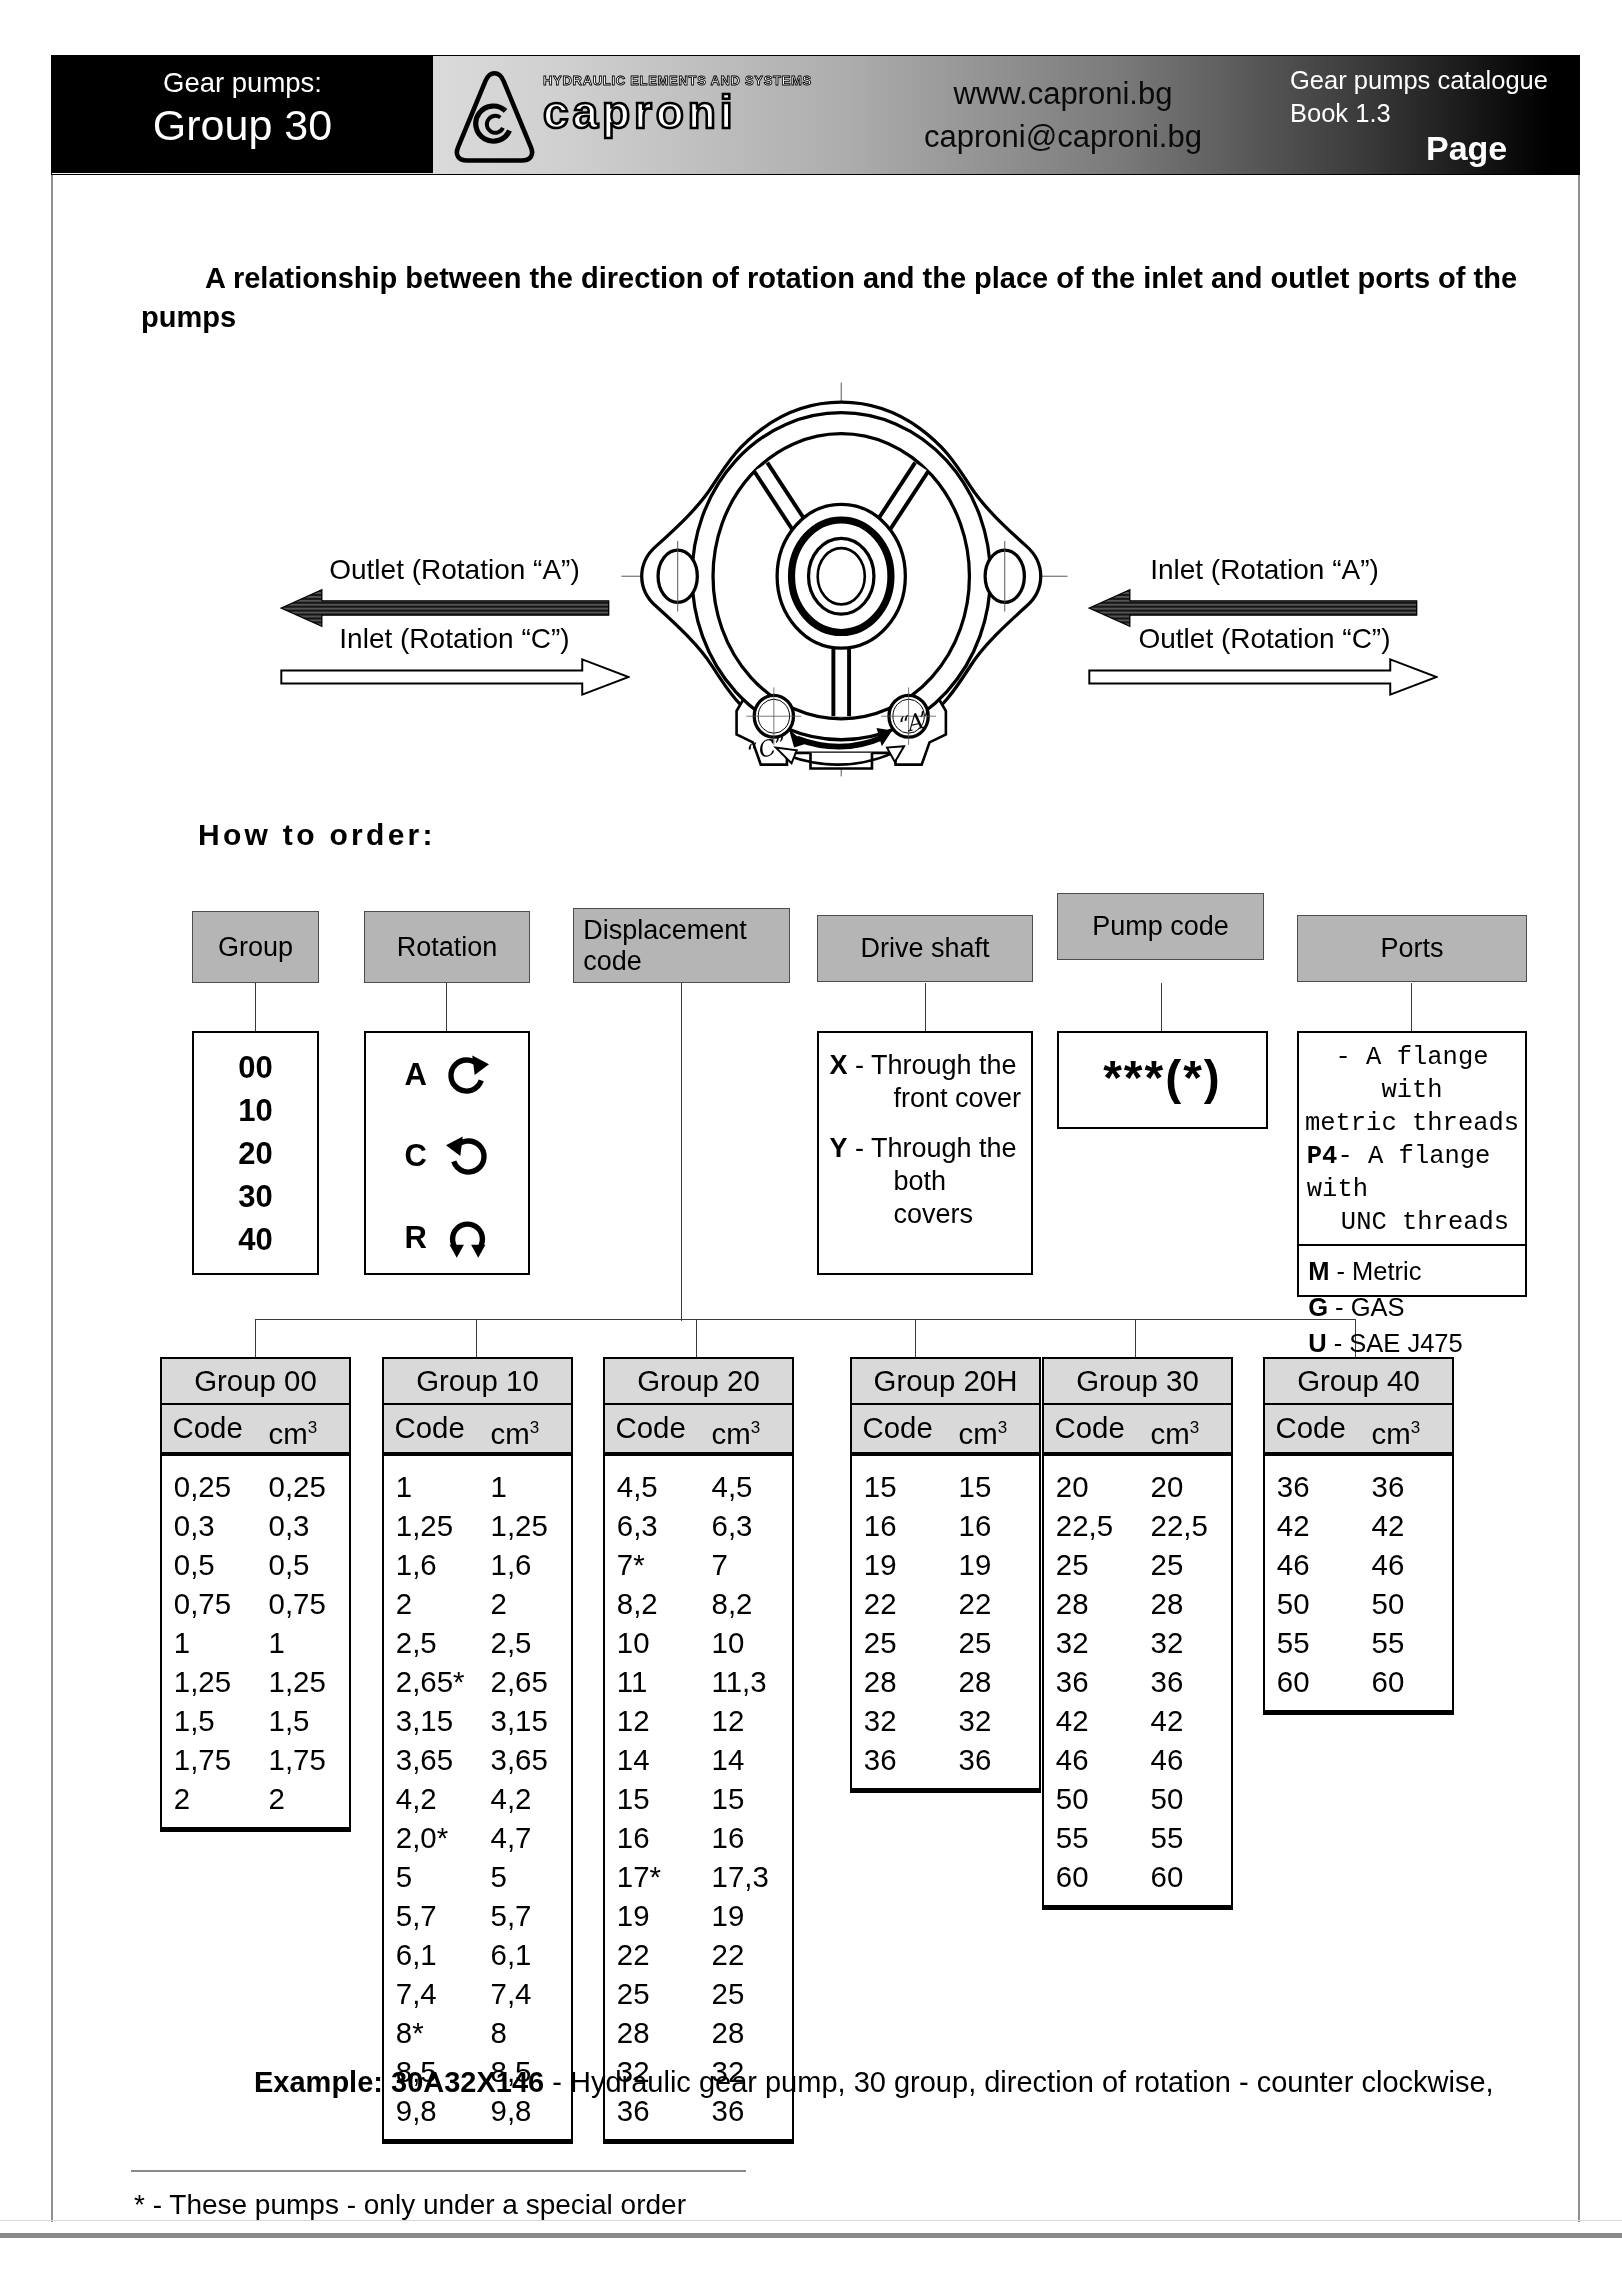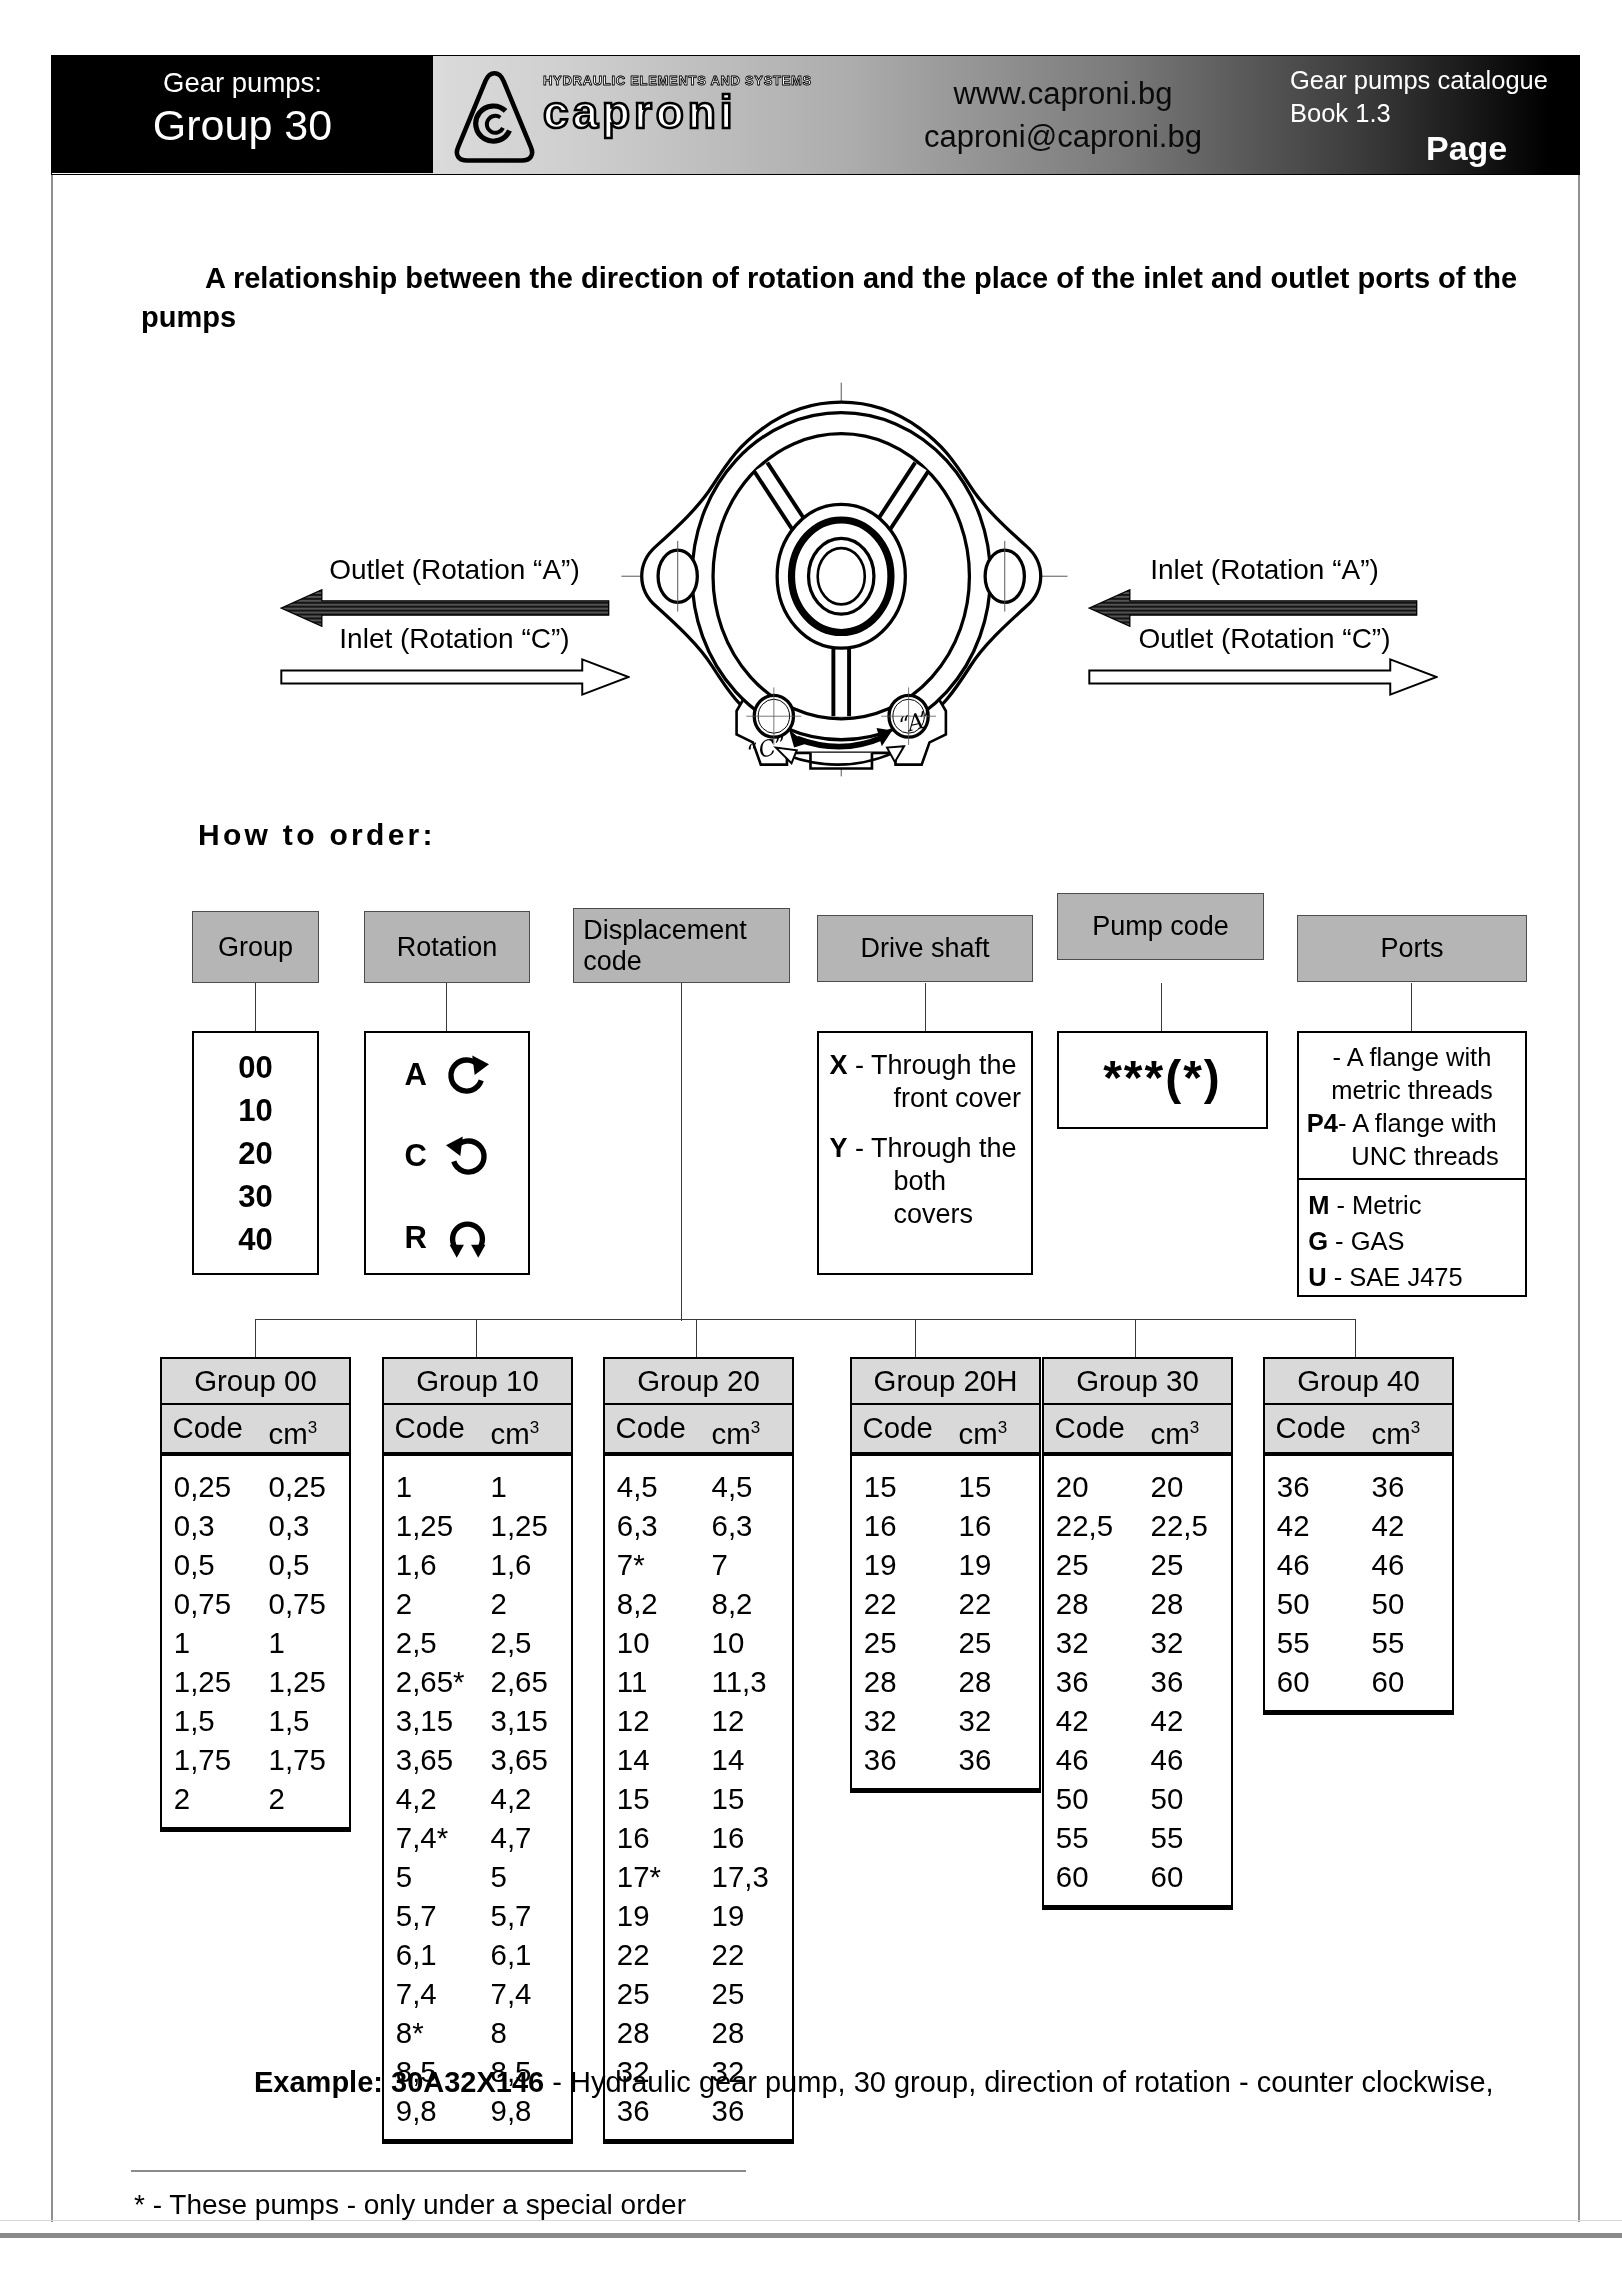--- a/index.html
+++ b/index.html
@@ -64,21 +64,21 @@
            justify-content:center;gap:19.6px;}
   .rot-letter{font-size:31px;font-weight:bold;}
   .rot-icon{width:43px;height:43px;}
   #vb-drive{left:817px;top:1031px;width:216px;height:244px;font-size:27px;line-height:33px;}
   .ds-item{position:absolute;left:10.5px;right:5.2px;}
   .ds-code{font-weight:bold;}
   .ds-l2{margin-left:64px;}
   #vb-pump{left:1057px;top:1031px;width:211px;height:98px;display:flex;align-items:center;justify-content:center;}
   .pump-code{font-size:48px;font-weight:bold;letter-spacing:2px;padding-bottom:5.2px;}
   #vb-ports{left:1297px;top:1031px;width:230px;height:266px;font-size:25.5px;line-height:33px;}
-  .ports-top{padding:7.9px 3.9px 5.2px 3.9px;border-bottom:2px solid #000;}
+  .ports-top{padding:7.9px 3.9px 5.2px 3.9px;border-bottom:2px solid #000;font-family:Liberation Mono, monospace;}
   .pt-c{text-align:center;}
   .pt-l{text-align:left;padding-left:3.9px;}
   .pt-i{text-align:center;padding-left:26px;}
   .ports-bottom{padding:6.5px 0 0 9.2px;line-height:36px;}
 
   .conn{position:absolute;background:#3a3a3a;}
 
   
   .gtable{position:absolute;top:1357px;width:191px;background:#fff;box-sizing:border-box;
           border:2.6px solid #000;border-bottom-width:5.2px;}
@@ -347,21 +347,21 @@
         <div class="t-body">
           <div class="t-row"><span class="t-r1">1</span><span class="t-r2">1</span></div>
           <div class="t-row"><span class="t-r1">1,25</span><span class="t-r2">1,25</span></div>
           <div class="t-row"><span class="t-r1">1,6</span><span class="t-r2">1,6</span></div>
           <div class="t-row"><span class="t-r1">2</span><span class="t-r2">2</span></div>
           <div class="t-row"><span class="t-r1">2,5</span><span class="t-r2">2,5</span></div>
           <div class="t-row"><span class="t-r1">2,65*</span><span class="t-r2">2,65</span></div>
           <div class="t-row"><span class="t-r1">3,15</span><span class="t-r2">3,15</span></div>
           <div class="t-row"><span class="t-r1">3,65</span><span class="t-r2">3,65</span></div>
           <div class="t-row"><span class="t-r1">4,2</span><span class="t-r2">4,2</span></div>
-          <div class="t-row"><span class="t-r1">7,4*</span><span class="t-r2">4,7</span></div>
+          <div class="t-row"><span class="t-r1">2,0*</span><span class="t-r2">4,7</span></div>
           <div class="t-row"><span class="t-r1">5</span><span class="t-r2">5</span></div>
           <div class="t-row"><span class="t-r1">5,7</span><span class="t-r2">5,7</span></div>
           <div class="t-row"><span class="t-r1">6,1</span><span class="t-r2">6,1</span></div>
           <div class="t-row"><span class="t-r1">7,4</span><span class="t-r2">7,4</span></div>
           <div class="t-row"><span class="t-r1">8*</span><span class="t-r2">8</span></div>
           <div class="t-row"><span class="t-r1">8,5</span><span class="t-r2">8,5</span></div>
           <div class="t-row"><span class="t-r1">9,8</span><span class="t-r2">9,8</span></div>
         </div>
       </div>
       <div class="gtable" style="left: 603px;">

